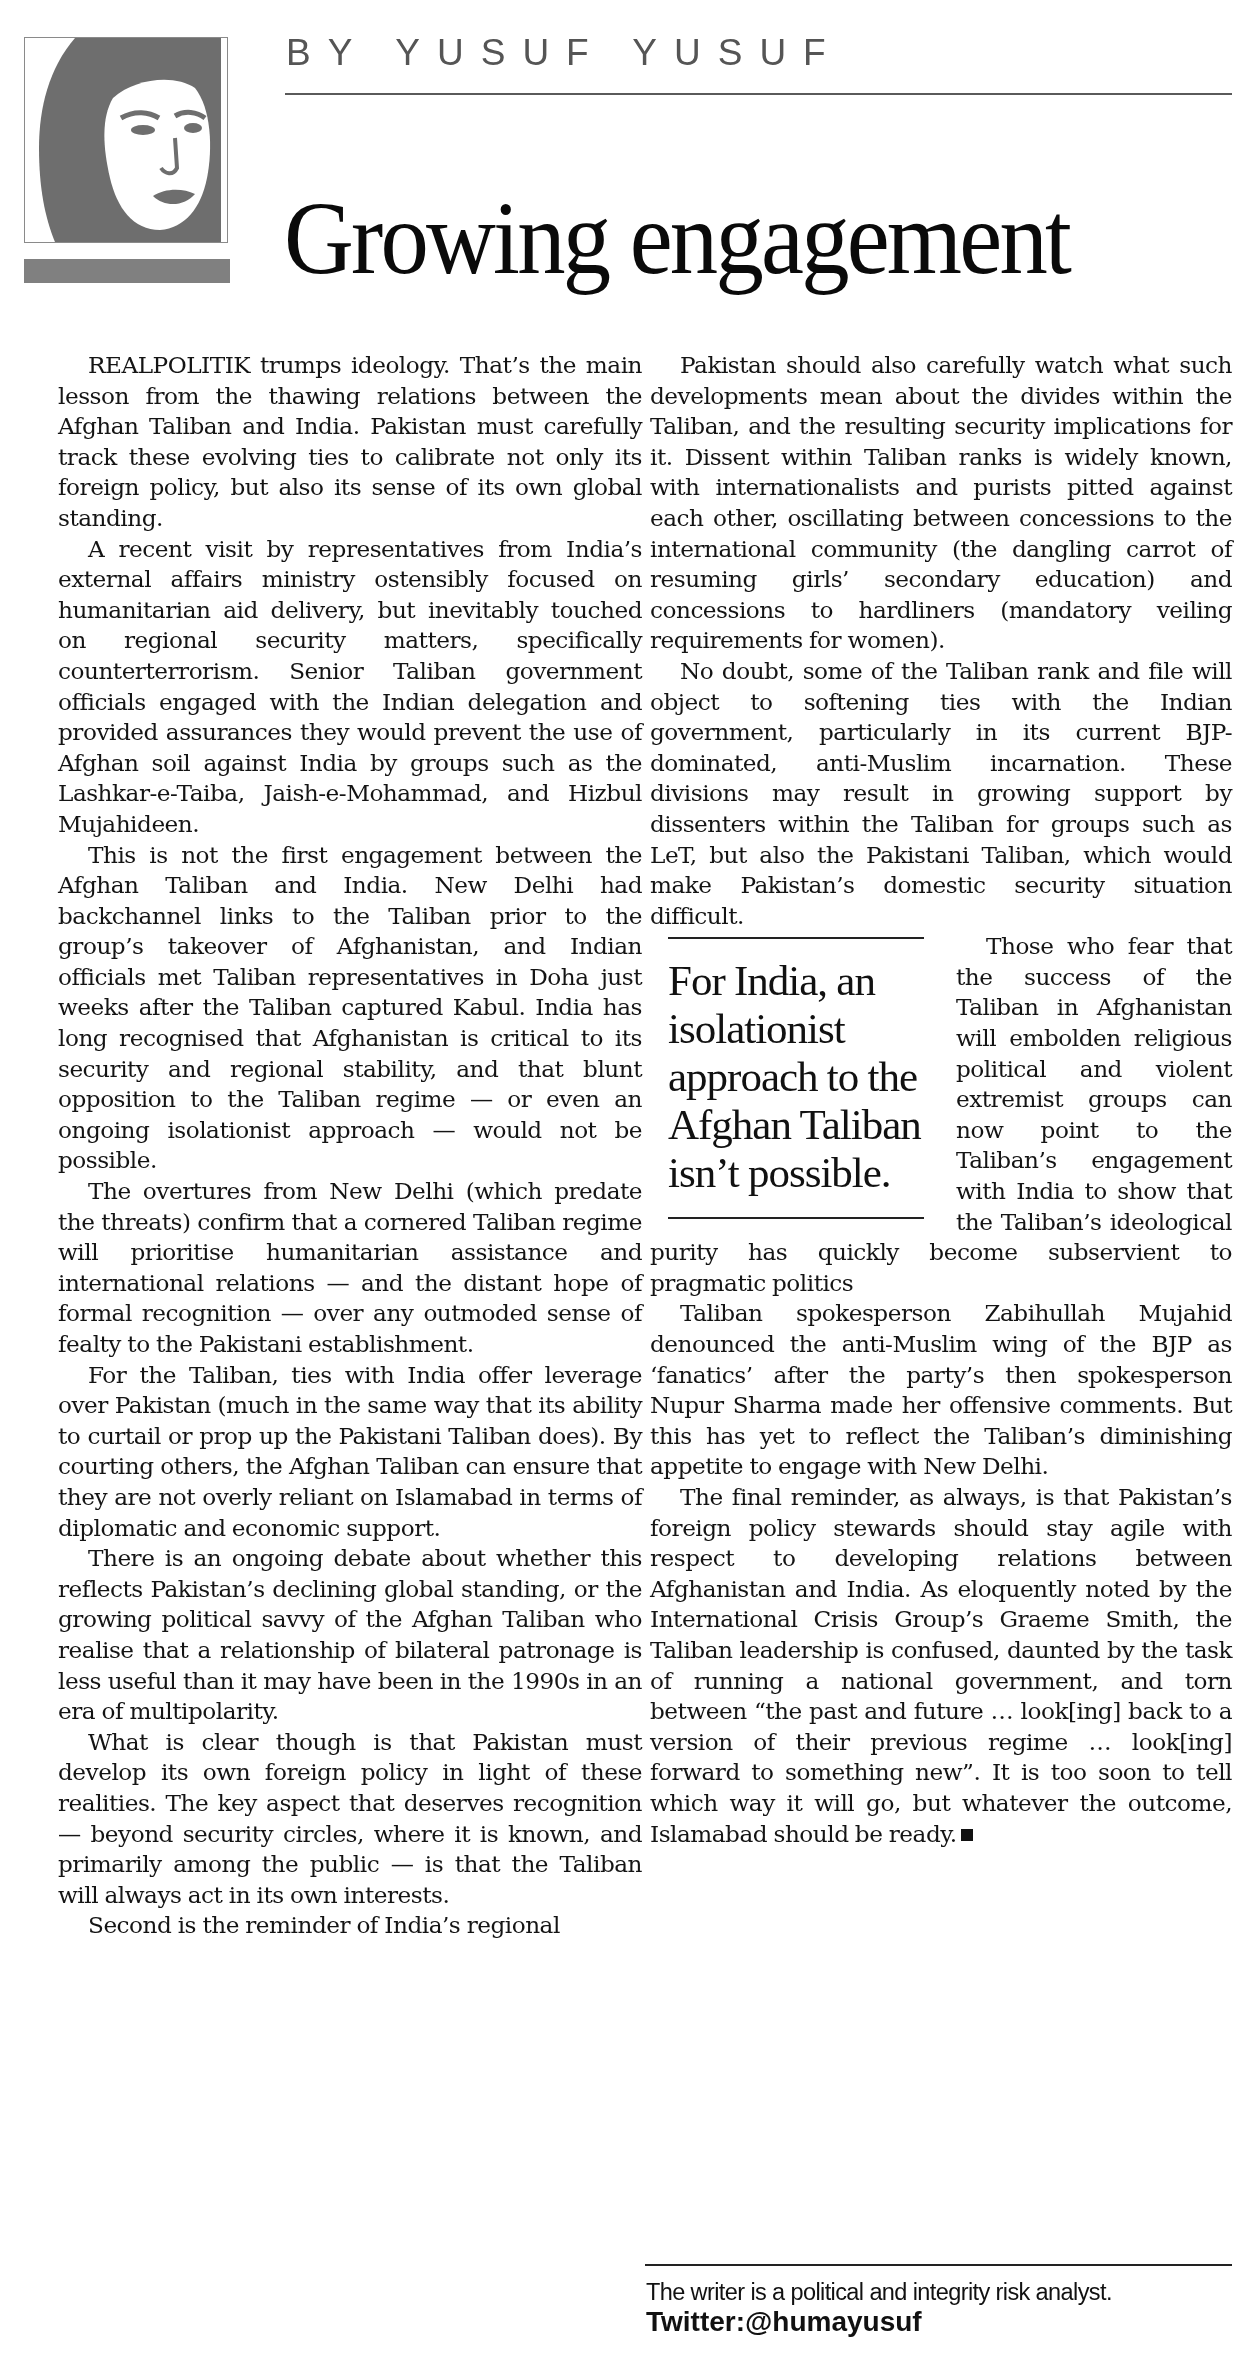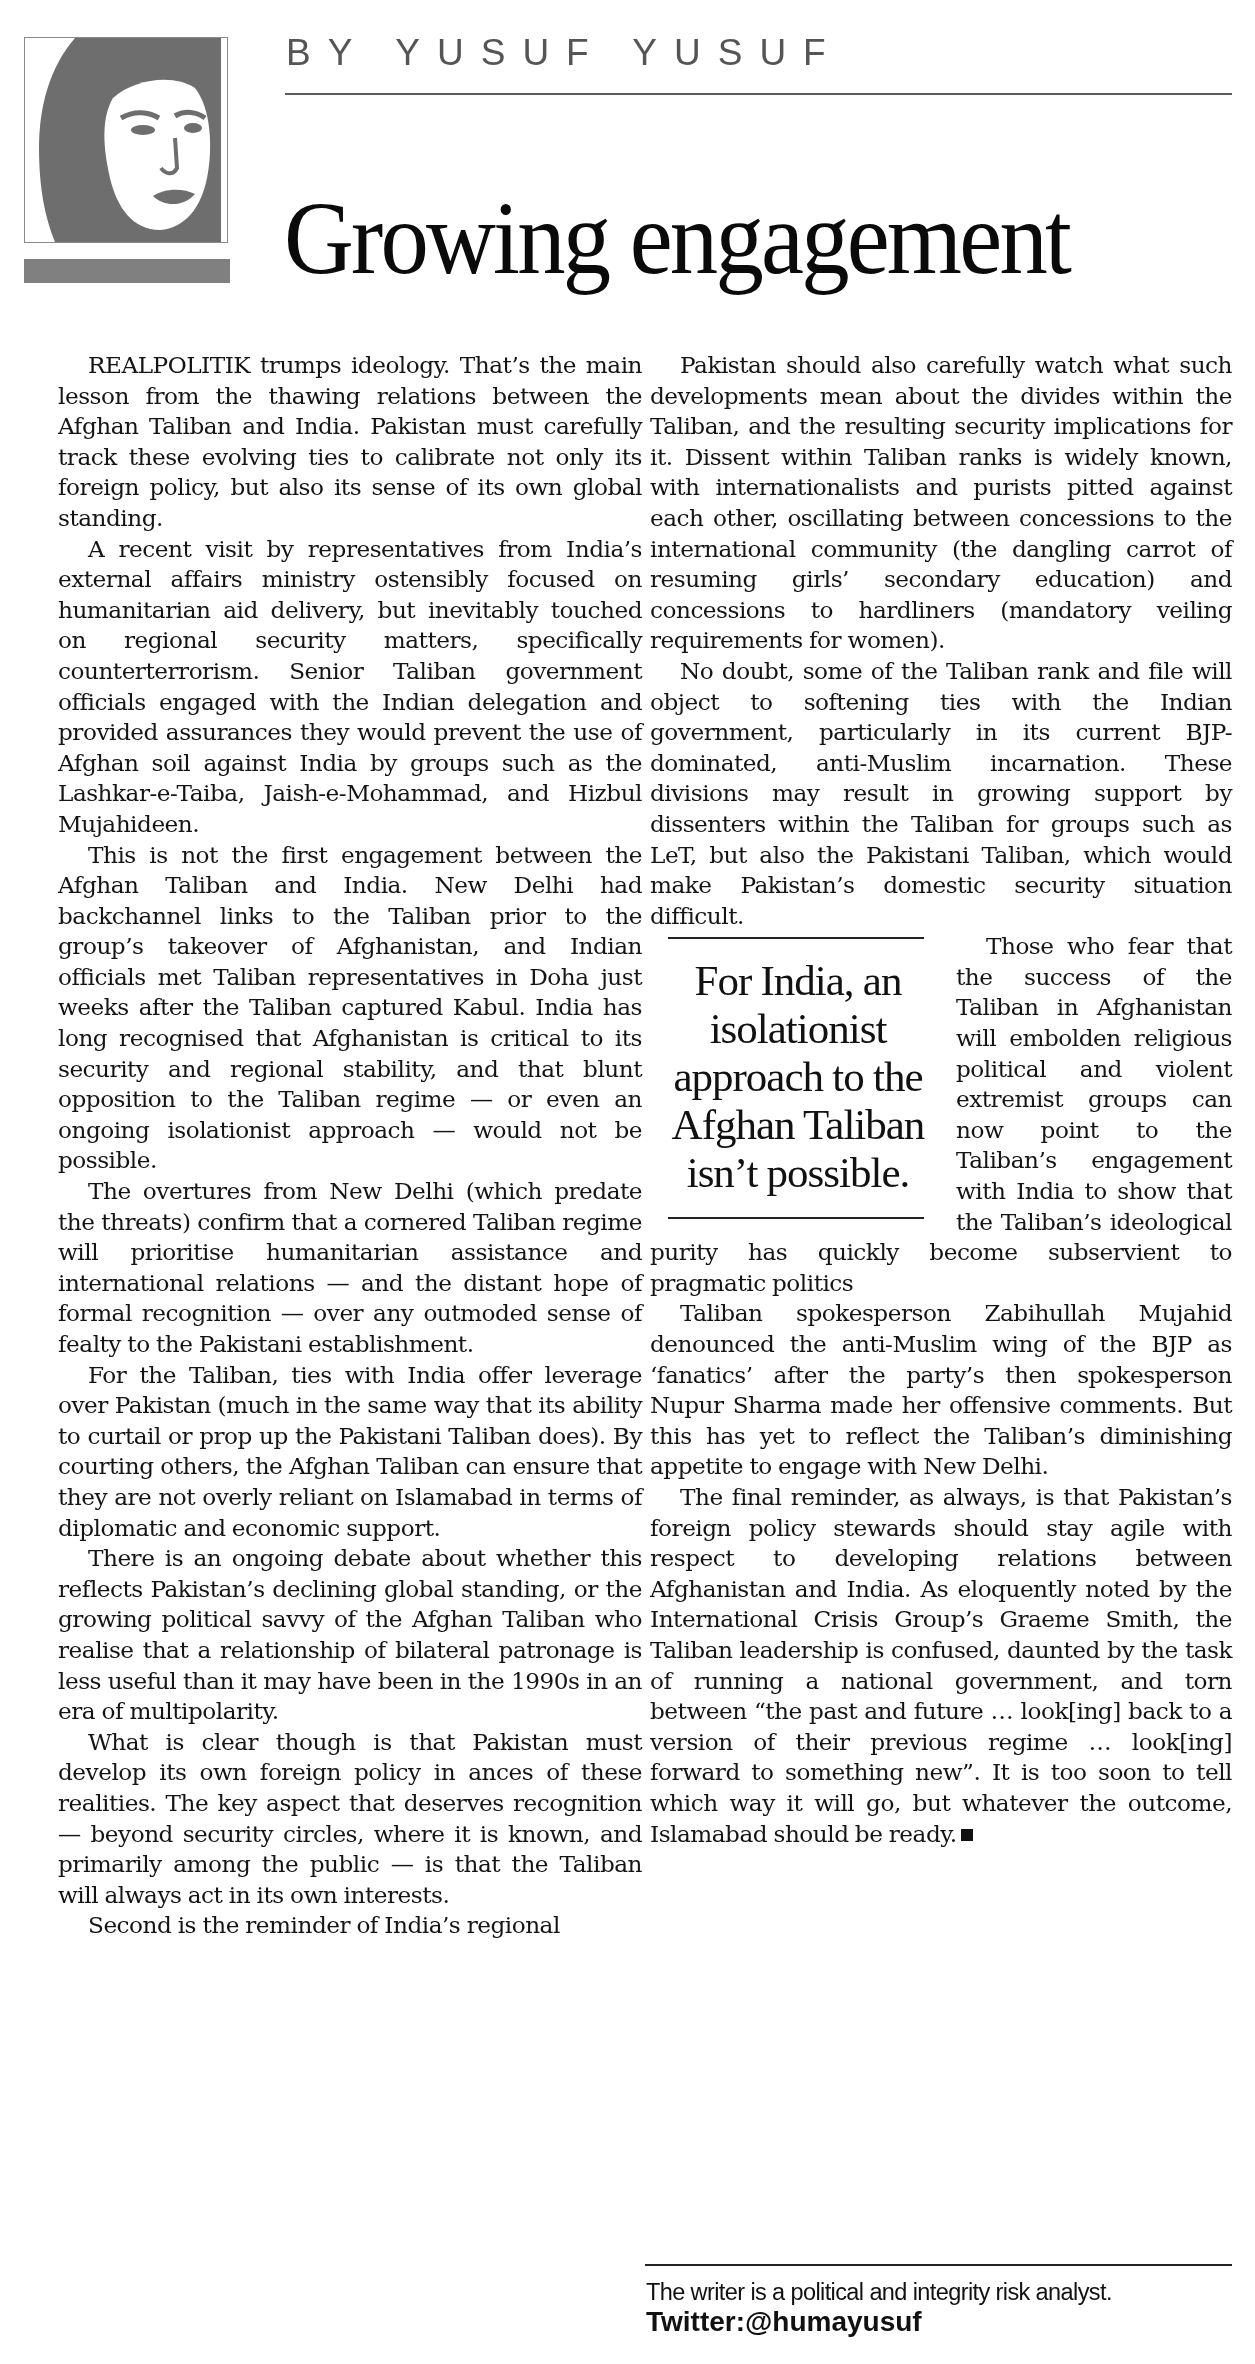--- a/index.html
+++ b/index.html
@@ -10,21 +10,21 @@
   .byline { position:absolute; left:286px; top:31px; font-family:"Liberation Sans","DejaVu Sans",sans-serif; font-size:37px; letter-spacing:17px; color:#555; font-weight:normal; line-height:44px; white-space:nowrap; }
   .byline-rule { position:absolute; left:285px; top:93px; width:947px; height:2px; background:#5a5a5a; }
   .headline { position:absolute; left:284px; top:178px; font-family:"Liberation Serif","DejaVu Serif",serif; font-size:104px; line-height:120px; color:#0a0a0a; letter-spacing:-3px; white-space:nowrap; transform:scaleX(0.93); transform-origin:left top; }
   .col { position:absolute; font-family:"DejaVu Serif","Liberation Serif",serif; font-size:23.2px; line-height:30.6px; text-align:justify; hyphens:manual; color:#141414; }
   .col p { margin:0; text-indent:30px; }
   .col p.noindent { text-indent:0; }
   .col-left { left:24px; top:350px; width:584px; letter-spacing:-0.5px; word-spacing:-0.5px;margin-left:34px; }
   .col-right { left:650px; top:350px; width:582px; letter-spacing:-0.5px; word-spacing:-0.5px; }
   .pull-wrap { float:left; width:278px; margin:6px 28px 6px 0; shape-outside:margin-box; }
   .pull-rule { height:2px; background:#222; margin-left:18px; width:256px; }
-  .pull-quote { font-family:"Liberation Serif","DejaVu Serif",serif; font-size:43px; line-height:48px; letter-spacing:-1px; color:#111; padding:18px 0 20px 18px; text-align:center; text-indent:0; }
+  .pull-quote { font-family:"Liberation Serif","DejaVu Serif",serif; font-size:43px; line-height:48px; letter-spacing:-1px; color:#111; padding:18px 0 20px 18px; text-align:left; text-indent:0; }
   .end-mark { display:inline-block; width:12px; height:12px; background:#111; margin-left:4px; vertical-align:1px; }
   .footer-rule { position:absolute; left:645px; top:2264px; width:587px; height:2px; background:#222; }
   .footer-bio { position:absolute; left:646px; top:2277px; font-family:"Liberation Sans","DejaVu Sans",sans-serif; font-size:23.5px; line-height:30px; color:#111; letter-spacing:-0.6px; white-space:nowrap; }
   .footer-twitter { position:absolute; left:646px; top:2307px; font-family:"Liberation Sans","DejaVu Sans",sans-serif; font-weight:bold; font-size:28px; line-height:30px; color:#111; white-space:nowrap; }
 </style>
 </head>
 <body>
 
 <div class="portrait">
   <svg width="202" height="204" viewBox="0 0 202 204">
@@ -45,21 +45,21 @@
 <div class="byline-rule"></div>
 <h1 class="headline" style="margin:0;font-weight:normal;">Growing engagement</h1>
 
 <div class="col col-left">
   <p>REALPOLITIK trumps ideology. That’s the main lesson from the thawing relations between the Afghan Taliban and India. Pakistan must carefully track these evolv­ing ties to calibrate not only its foreign pol­icy, but also its sense of its own global standing.</p>
   <p>A recent visit by representatives from India’s external affairs ministry ostensibly focused on humanitarian aid delivery, but inevitably touched on regional security mat­ters, specifically counterterrorism. Senior Taliban government officials engaged with the Indian delegation and provided assur­ances they would prevent the use of Afghan soil against India by groups such as the Lashkar-e-Taiba, Jaish-e-Mohammad, and Hizbul Mujahideen.</p>
   <p>This is not the first engagement between the Afghan Taliban and India. New Delhi had backchannel links to the Taliban prior to the group’s takeover of Afghanistan, and Indian officials met Taliban representatives in Doha just weeks after the Taliban cap­tured Kabul. India has long recognised that Afghanistan is critical to its security and regional stability, and that blunt opposition to the Taliban regime — or even an ongoing isolationist approach — would not be possible.</p>
   <p>The overtures from New Delhi (which pre­date the threats) confirm that a cornered Taliban regime will prioritise humanitarian assistance and international relations — and the distant hope of formal recognition — over any outmoded sense of fealty to the Pakistani establishment.</p>
   <p>For the Taliban, ties with India offer lever­age over Pakistan (much in the same way that its ability to curtail or prop up the Pakistani Taliban does). By courting others, the Afghan Taliban can ensure that they are not overly reliant on Islamabad in terms of diplomatic and economic support.</p>
   <p>There is an ongoing debate about whether this reflects Pakistan’s declining global standing, or the growing political savvy of the Afghan Taliban who realise that a rela­tionship of bilateral patronage is less useful than it may have been in the 1990s in an era of multipolarity.</p>
-  <p>What is clear though is that Pakistan must develop its own foreign policy in ances of these realities. The key aspect that deserves recognition — beyond security circles, where it is known, and primarily among the public — is that the Taliban will always act in its own interests.</p>
+  <p>What is clear though is that Pakistan must develop its own foreign policy in light of these realities. The key aspect that deserves recognition — beyond security circles, where it is known, and primarily among the public — is that the Taliban will always act in its own interests.</p>
   <p>Second is the reminder of India’s regional</p>
 </div>
 
 <div class="col col-right">
   <p>Pakistan should also carefully watch what such developments mean about the divides within the Taliban, and the resulting secu­rity implications for it. Dissent within Taliban ranks is widely known, with interna­tionalists and purists pitted against each other, oscillating between concessions to the international community (the dangling car­rot of resuming girls’ secondary education) and concessions to hardliners (mandatory veiling requirements for women).</p>
   <p><span>No doubt, some of the Taliban rank and file will object to softening ties with the Indian government, particularly in its cur­rent BJP-dominated, anti-Muslim incarna­tion. These divisions may result in growing support by dissenters within the Taliban for groups such as LeT, but also the Pakistani Taliban, which would make Pakistan’s domestic security situation difficult.</span></p>
   <div class="pull-wrap">
     <div class="pull-rule"></div>
     <div class="pull-quote">For India, an isolationist approach to the Afghan Taliban isn’t possible.</div>
     <div class="pull-rule"></div>

